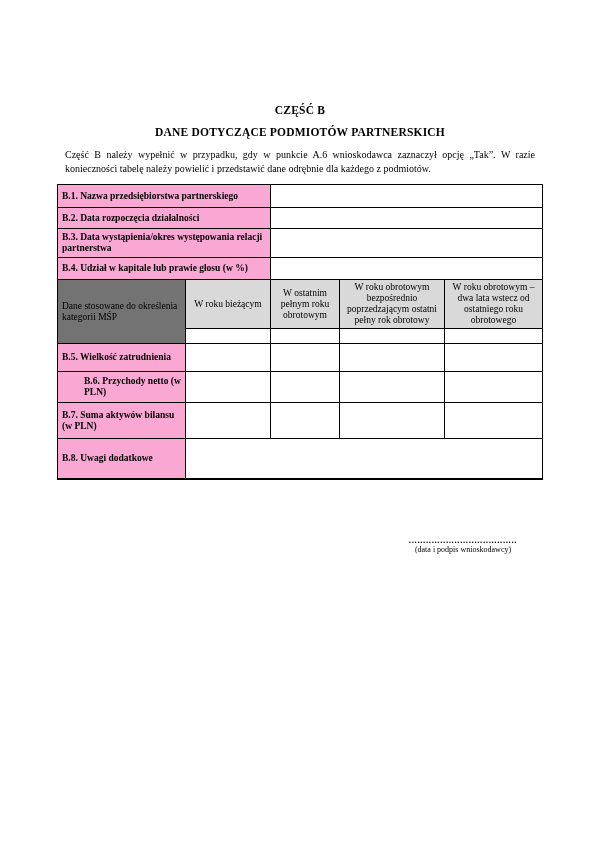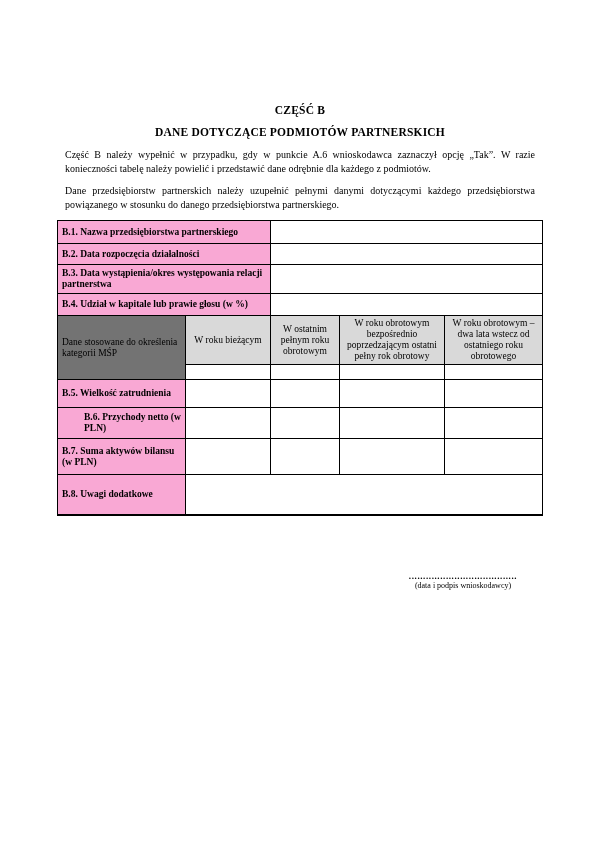--- a/index.html
+++ b/index.html
@@ -118,21 +118,20 @@
 </head>
 <body>
 
 <div class="page">
   <div class="content">
 
     <div class="title">CZĘŚĆ B</div>
     <div class="subtitle">DANE DOTYCZĄCE PODMIOTÓW PARTNERSKICH</div>
 
     <p class="para">Część B należy wypełnić w przypadku, gdy w punkcie A.6 wnioskodawca zaznaczył opcję „Tak”. W razie konieczności tabelę należy powielić i przedstawić dane odrębnie dla każdego z podmiotów.</p>
-    <p class="para">Dane przedsiębiorstw partnerskich należy uzupełnić pełnymi danymi dotyczącymi każdego przedsiębiorstwa powiązanego w stosunku do danego przedsiębiorstwa partnerskiego.</p>
 
     <table class="form">
       <colgroup>
         <col style="width:128px">
         <col style="width:85px">
         <col style="width:69px">
         <col style="width:105px">
         <col style="width:98px">
       </colgroup>
       <tbody>

